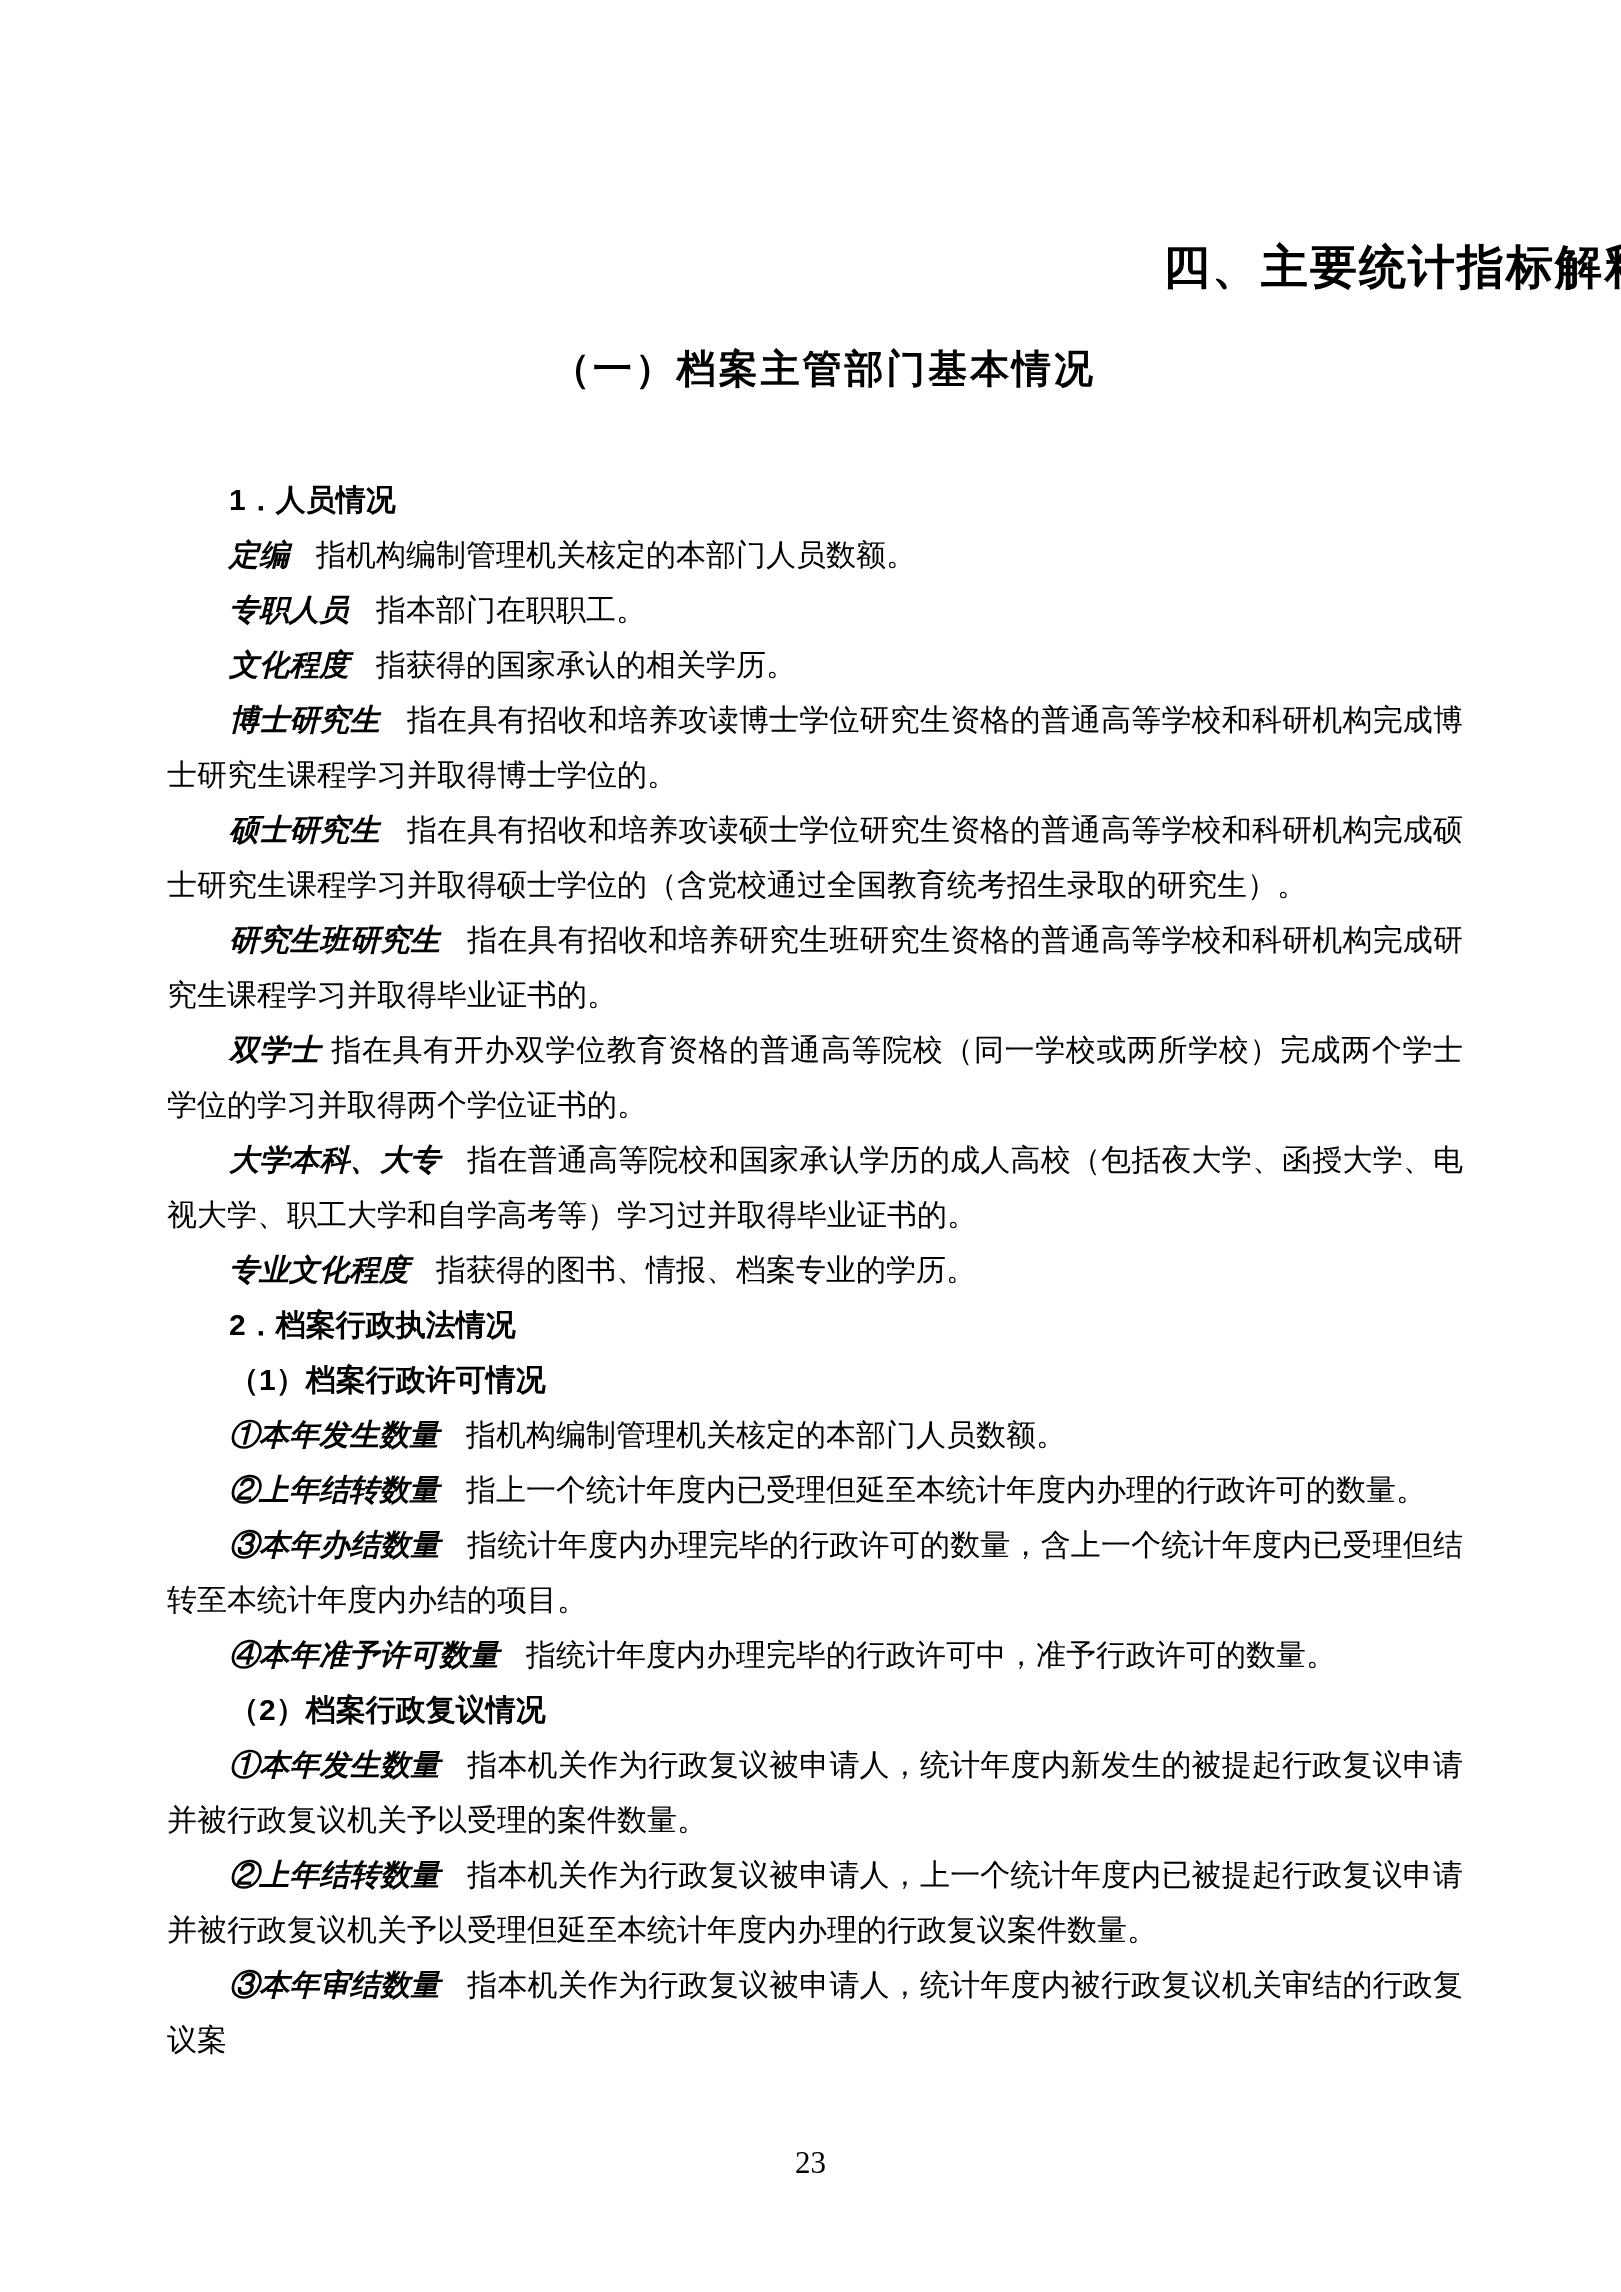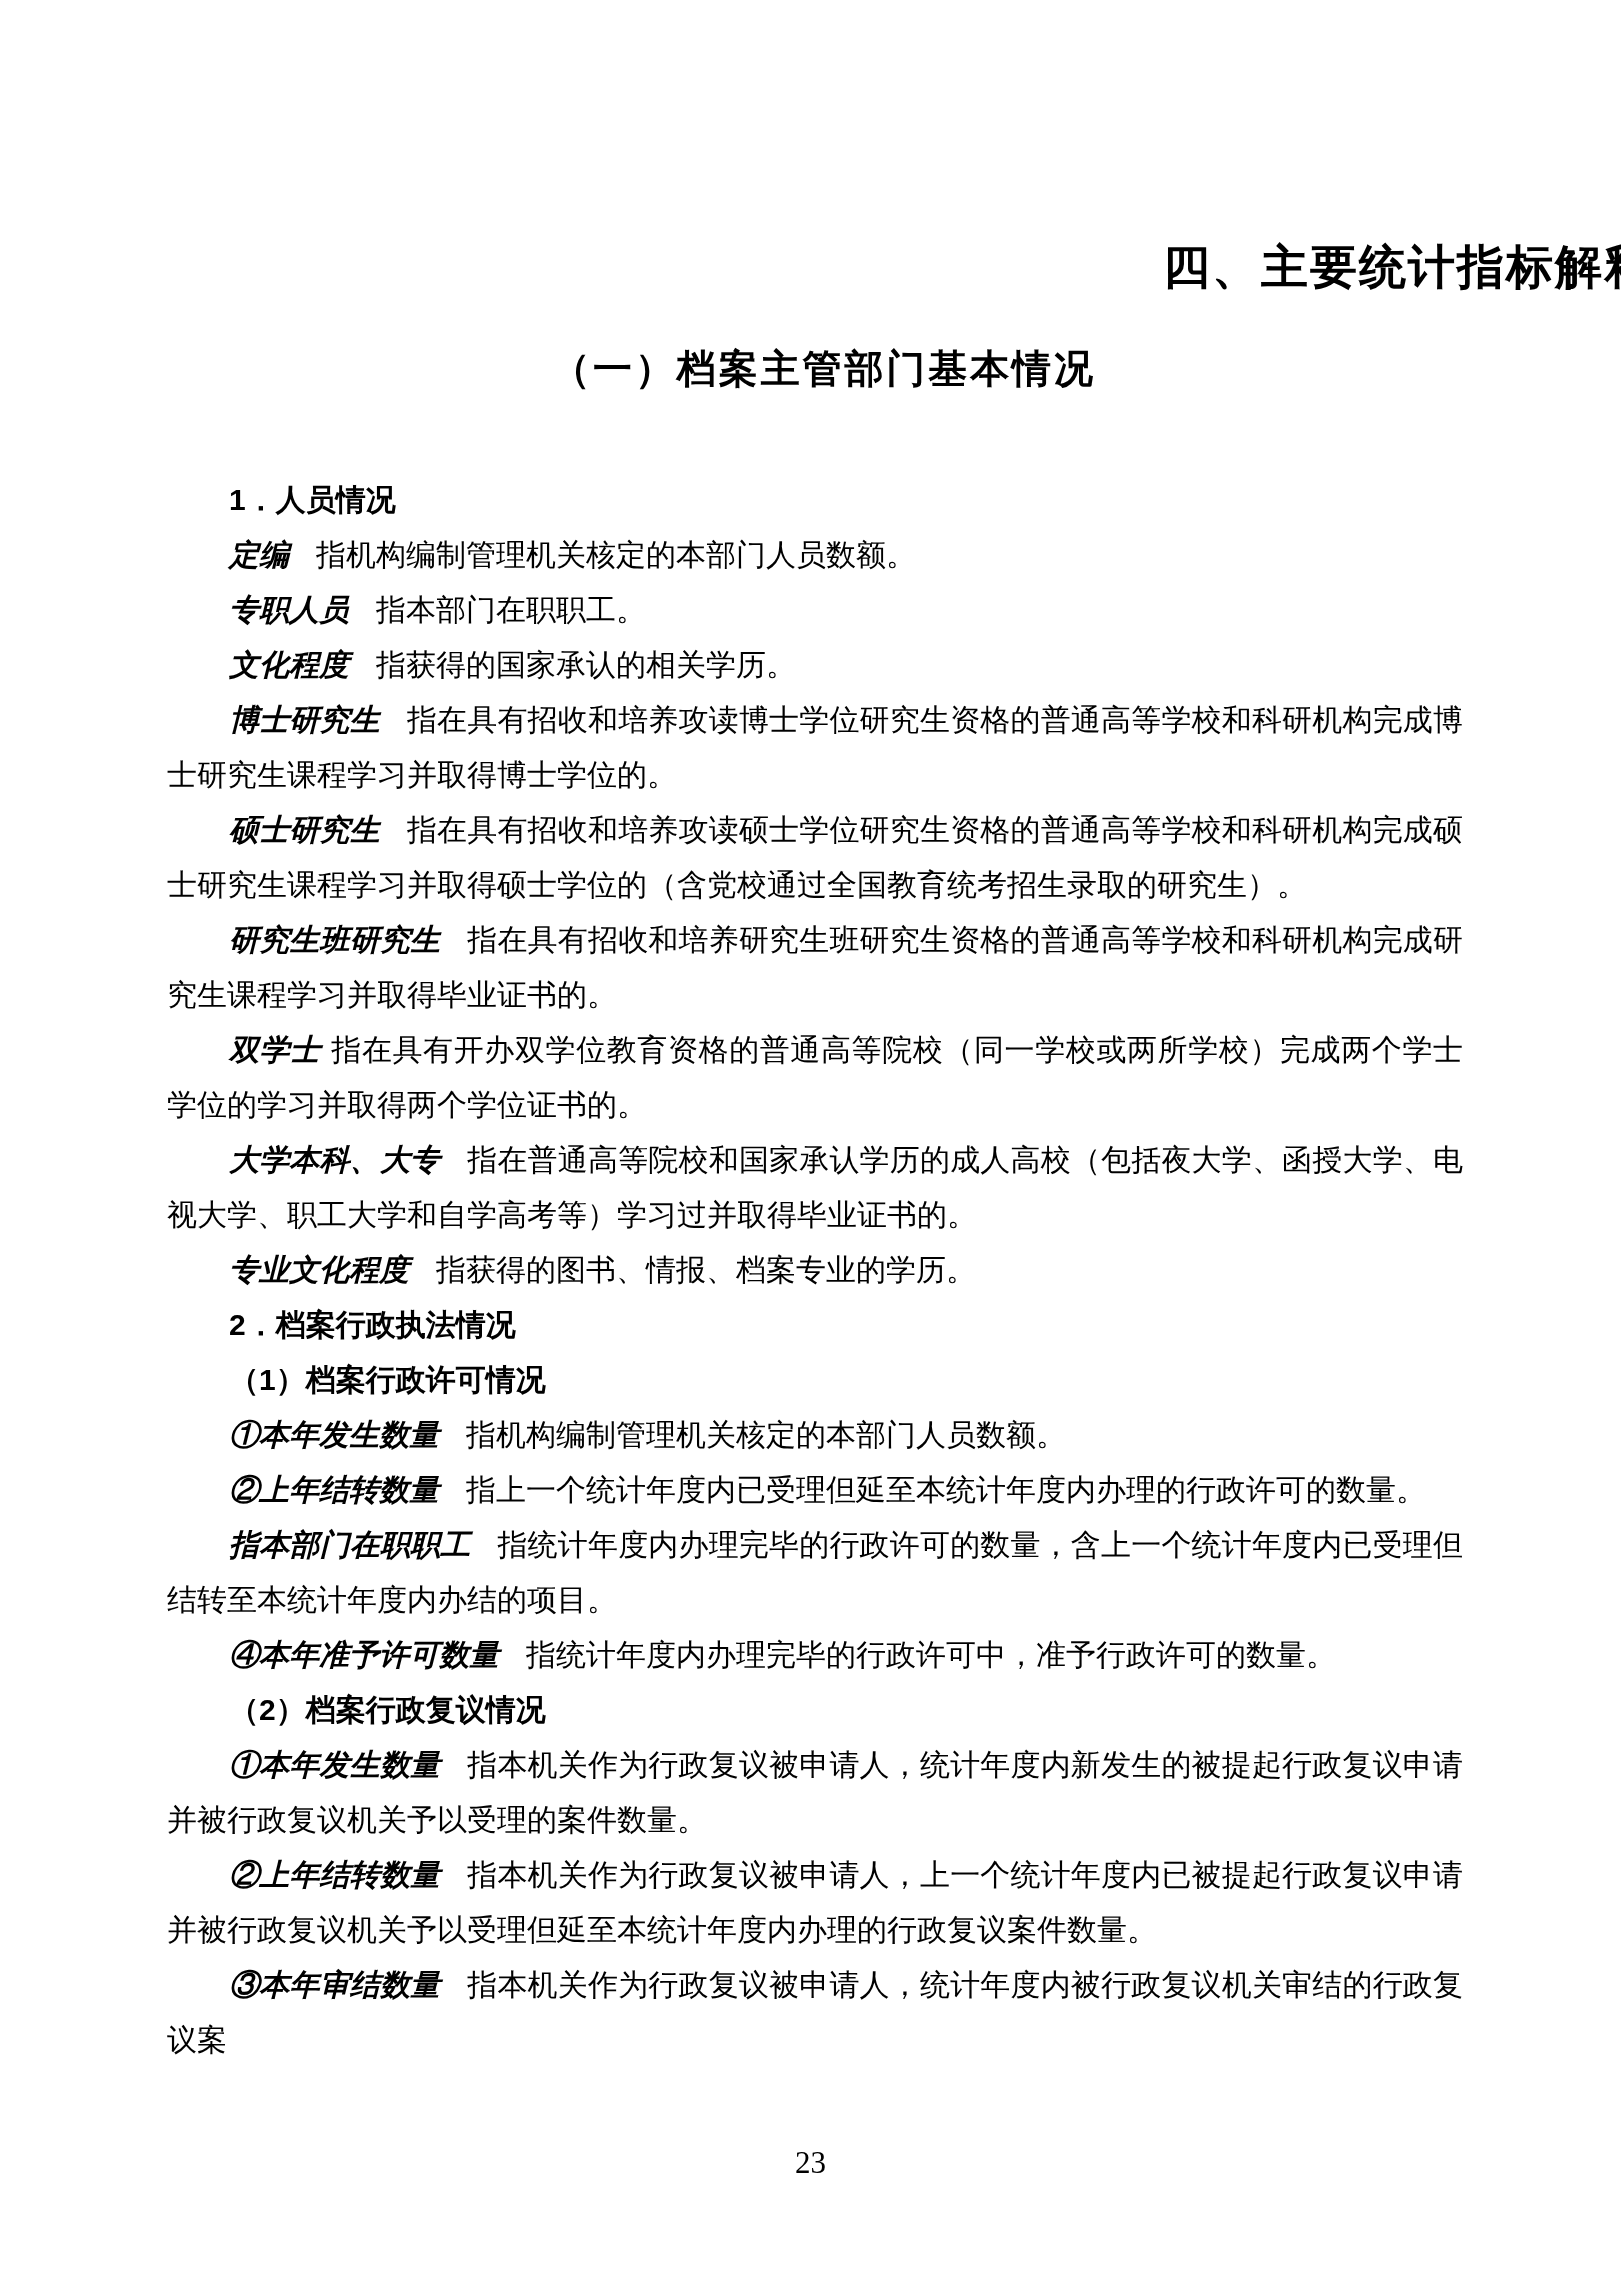--- a/index.html
+++ b/index.html
@@ -102,21 +102,21 @@
       <p class="para entry"><span class="term">博士研究生</span><span class="def">指在具有招收和培养攻读博士学位研究生资格的普通高等学校和科研机构完成博士研究生课程学习并取得博士学位的。</span></p>
       <p class="para entry"><span class="term">硕士研究生</span><span class="def">指在具有招收和培养攻读硕士学位研究生资格的普通高等学校和科研机构完成硕士研究生课程学习并取得硕士学位的（含党校通过全国教育统考招生录取的研究生）。</span></p>
       <p class="para entry"><span class="term">研究生班研究生</span><span class="def">指在具有招收和培养研究生班研究生资格的普通高等学校和科研机构完成研究生课程学习并取得毕业证书的。</span></p>
       <p class="para entry narrow-gap"><span class="term">双学士</span><span class="def">指在具有开办双学位教育资格的普通高等院校（同一学校或两所学校）完成两个学士学位的学习并取得两个学位证书的。</span></p>
       <p class="para entry"><span class="term">大学本科、大专</span><span class="def">指在普通高等院校和国家承认学历的成人高校（包括夜大学、函授大学、电视大学、职工大学和自学高考等）学习过并取得毕业证书的。</span></p>
       <p class="para entry"><span class="term">专业文化程度</span><span class="def">指获得的图书、情报、档案专业的学历。</span></p>
       <p class="para heading">2．档案行政执法情况</p>
       <p class="para subheading">（1）档案行政许可情况</p>
       <p class="para entry"><span class="term">①本年发生数量</span><span class="def">指机构编制管理机关核定的本部门人员数额。</span></p>
       <p class="para entry"><span class="term">②上年结转数量</span><span class="def">指上一个统计年度内已受理但延至本统计年度内办理的行政许可的数量。</span></p>
-      <p class="para entry"><span class="term">指本部门在职职工</span><span class="def">指统计年度内办理完毕的行政许可的数量，含上一个统计年度内已受理但结转至本统计年度内办结的项目。</span></p>
+      <p class="para entry"><span class="term">③本年办结数量</span><span class="def">指统计年度内办理完毕的行政许可的数量，含上一个统计年度内已受理但结转至本统计年度内办结的项目。</span></p>
       <p class="para entry"><span class="term">④本年准予许可数量</span><span class="def">指统计年度内办理完毕的行政许可中，准予行政许可的数量。</span></p>
       <p class="para subheading">（2）档案行政复议情况</p>
       <p class="para entry"><span class="term">①本年发生数量</span><span class="def">指本机关作为行政复议被申请人，统计年度内新发生的被提起行政复议申请并被行政复议机关予以受理的案件数量。</span></p>
       <p class="para entry"><span class="term">②上年结转数量</span><span class="def">指本机关作为行政复议被申请人，上一个统计年度内已被提起行政复议申请并被行政复议机关予以受理但延至本统计年度内办理的行政复议案件数量。</span></p>
       <p class="para entry"><span class="term">③本年审结数量</span><span class="def">指本机关作为行政复议被申请人，统计年度内被行政复议机关审结的行政复议案</span></p>
     </div>
 
   <div class="page-number">23</div>
 
 </div>

